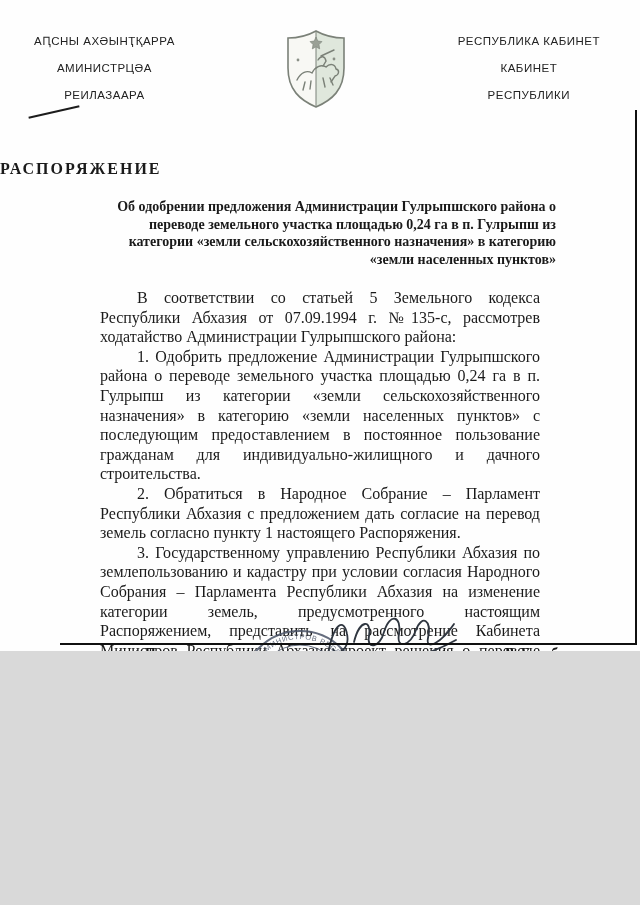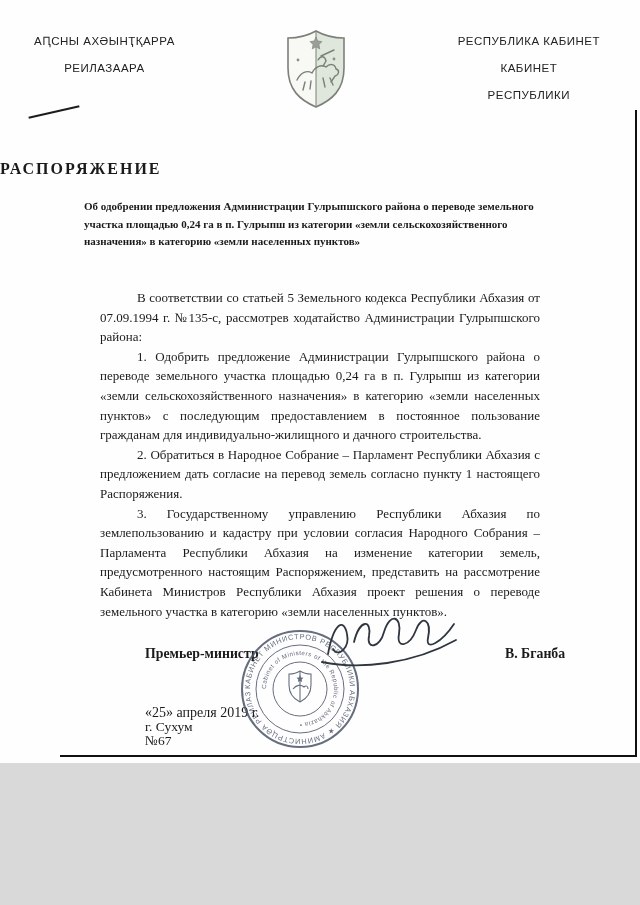--- a/index.html
+++ b/index.html
@@ -1,18 +1,18 @@
 <!DOCTYPE html>
 <html><head>
 <meta charset="utf-8">
 <style>
   html,body { margin:0; padding:0; background:#d9d9d9; }
   .page {
     position:relative;
-    width:640px; height:763px;
+    width:640px; height:651px;
     margin:0 auto;
     background:#fefefe;
     font-family:"Liberation Serif", serif;
     color:#1a1a1a;
     overflow:hidden;
   }
 
   
   .header {
     position:absolute; top:28px; left:0; right:0;
@@ -26,27 +26,27 @@
   }
   .emblem-wrap { width:62px; height:78px; margin-top:2px; }
 
   
   .title {
     position:absolute; top:160px; left:0; width:100%;
     text-align:left; font-weight:bold; font-size:16px; letter-spacing:2px;
   }
   .subject {
     position:absolute; top:198px; left:84px; right:84px;
-    text-align:left; font-weight:bold; font-size:11px; line-height:17.5px;
+    text-align:right; font-weight:bold; font-size:14px; line-height:17.5px;
   }
 
   
   .doc-body {
     position:absolute; top:288px; left:100px; right:100px;
-    font-size:13px; line-height:19.6px; text-align:justify;
+    font-size:16px; line-height:19.6px; text-align:justify;
   }
   .doc-body p { margin:0; text-indent:37px; }
 
   
   .sig-position { position:absolute; left:145px; top:646px; font-weight:bold; font-size:13.8px; }
   .sig-name     { position:absolute; left:505px; top:646px; font-weight:bold; font-size:13.8px; }
   .sig-place    { position:absolute; left:145px; top:719px; font-size:13.5px; }
   .sig-date     { position:absolute; left:145px; top:705px; font-size:14px; }
   .sig-number   { position:absolute; left:145px; top:733px; font-size:13.5px; }
 
@@ -65,20 +65,21 @@
   .diag-bottom-left { position:absolute; left:35px; top:879px; width:32px; height:2px; background:#1c1c1c; transform:rotate(37deg); }
 </style>
 </head>
 <body>
 
 <div class="page">
 
   <div class="header">
     <div class="header-col">
       <div>АԤСНЫ АХӘЫНҬҚАРРА</div>
+      <div>АМИНИСТРЦӘА</div>
       <div>РЕИЛАЗААРА</div>
     </div>
 
     <div class="emblem-wrap">
       <svg viewBox="0 0 62 78" width="62" height="78">
         <path d="M31,1 C22,6 12,8 3,8 L3,38 C3,60 15,70 31,77 Z" fill="#f8f8f4" stroke="none"></path>
         <path d="M31,1 C40,6 50,8 59,8 L59,38 C59,60 47,70 31,77 Z" fill="#dfe7dc" stroke="none"></path>
         <path d="M31,1 C40,6 50,8 59,8 L59,38 C59,60 47,70 31,77 C15,70 3,60 3,38 L3,8 C12,8 22,6 31,1 Z" fill="none" stroke="#7b8178" stroke-width="1.6"></path>
         <line x1="31" y1="1" x2="31" y2="77" stroke="#7b8178" stroke-width="1"></line>
         <path d="M31,7 l1.8,4 4.2,0.6 -3,3 0.7,4.3 -3.7,-2.1 -3.7,2.1 0.7,-4.3 -3,-3 4.2,-0.6 z" fill="#9aa096" stroke="#7b8178" stroke-width="0.6"></path>

